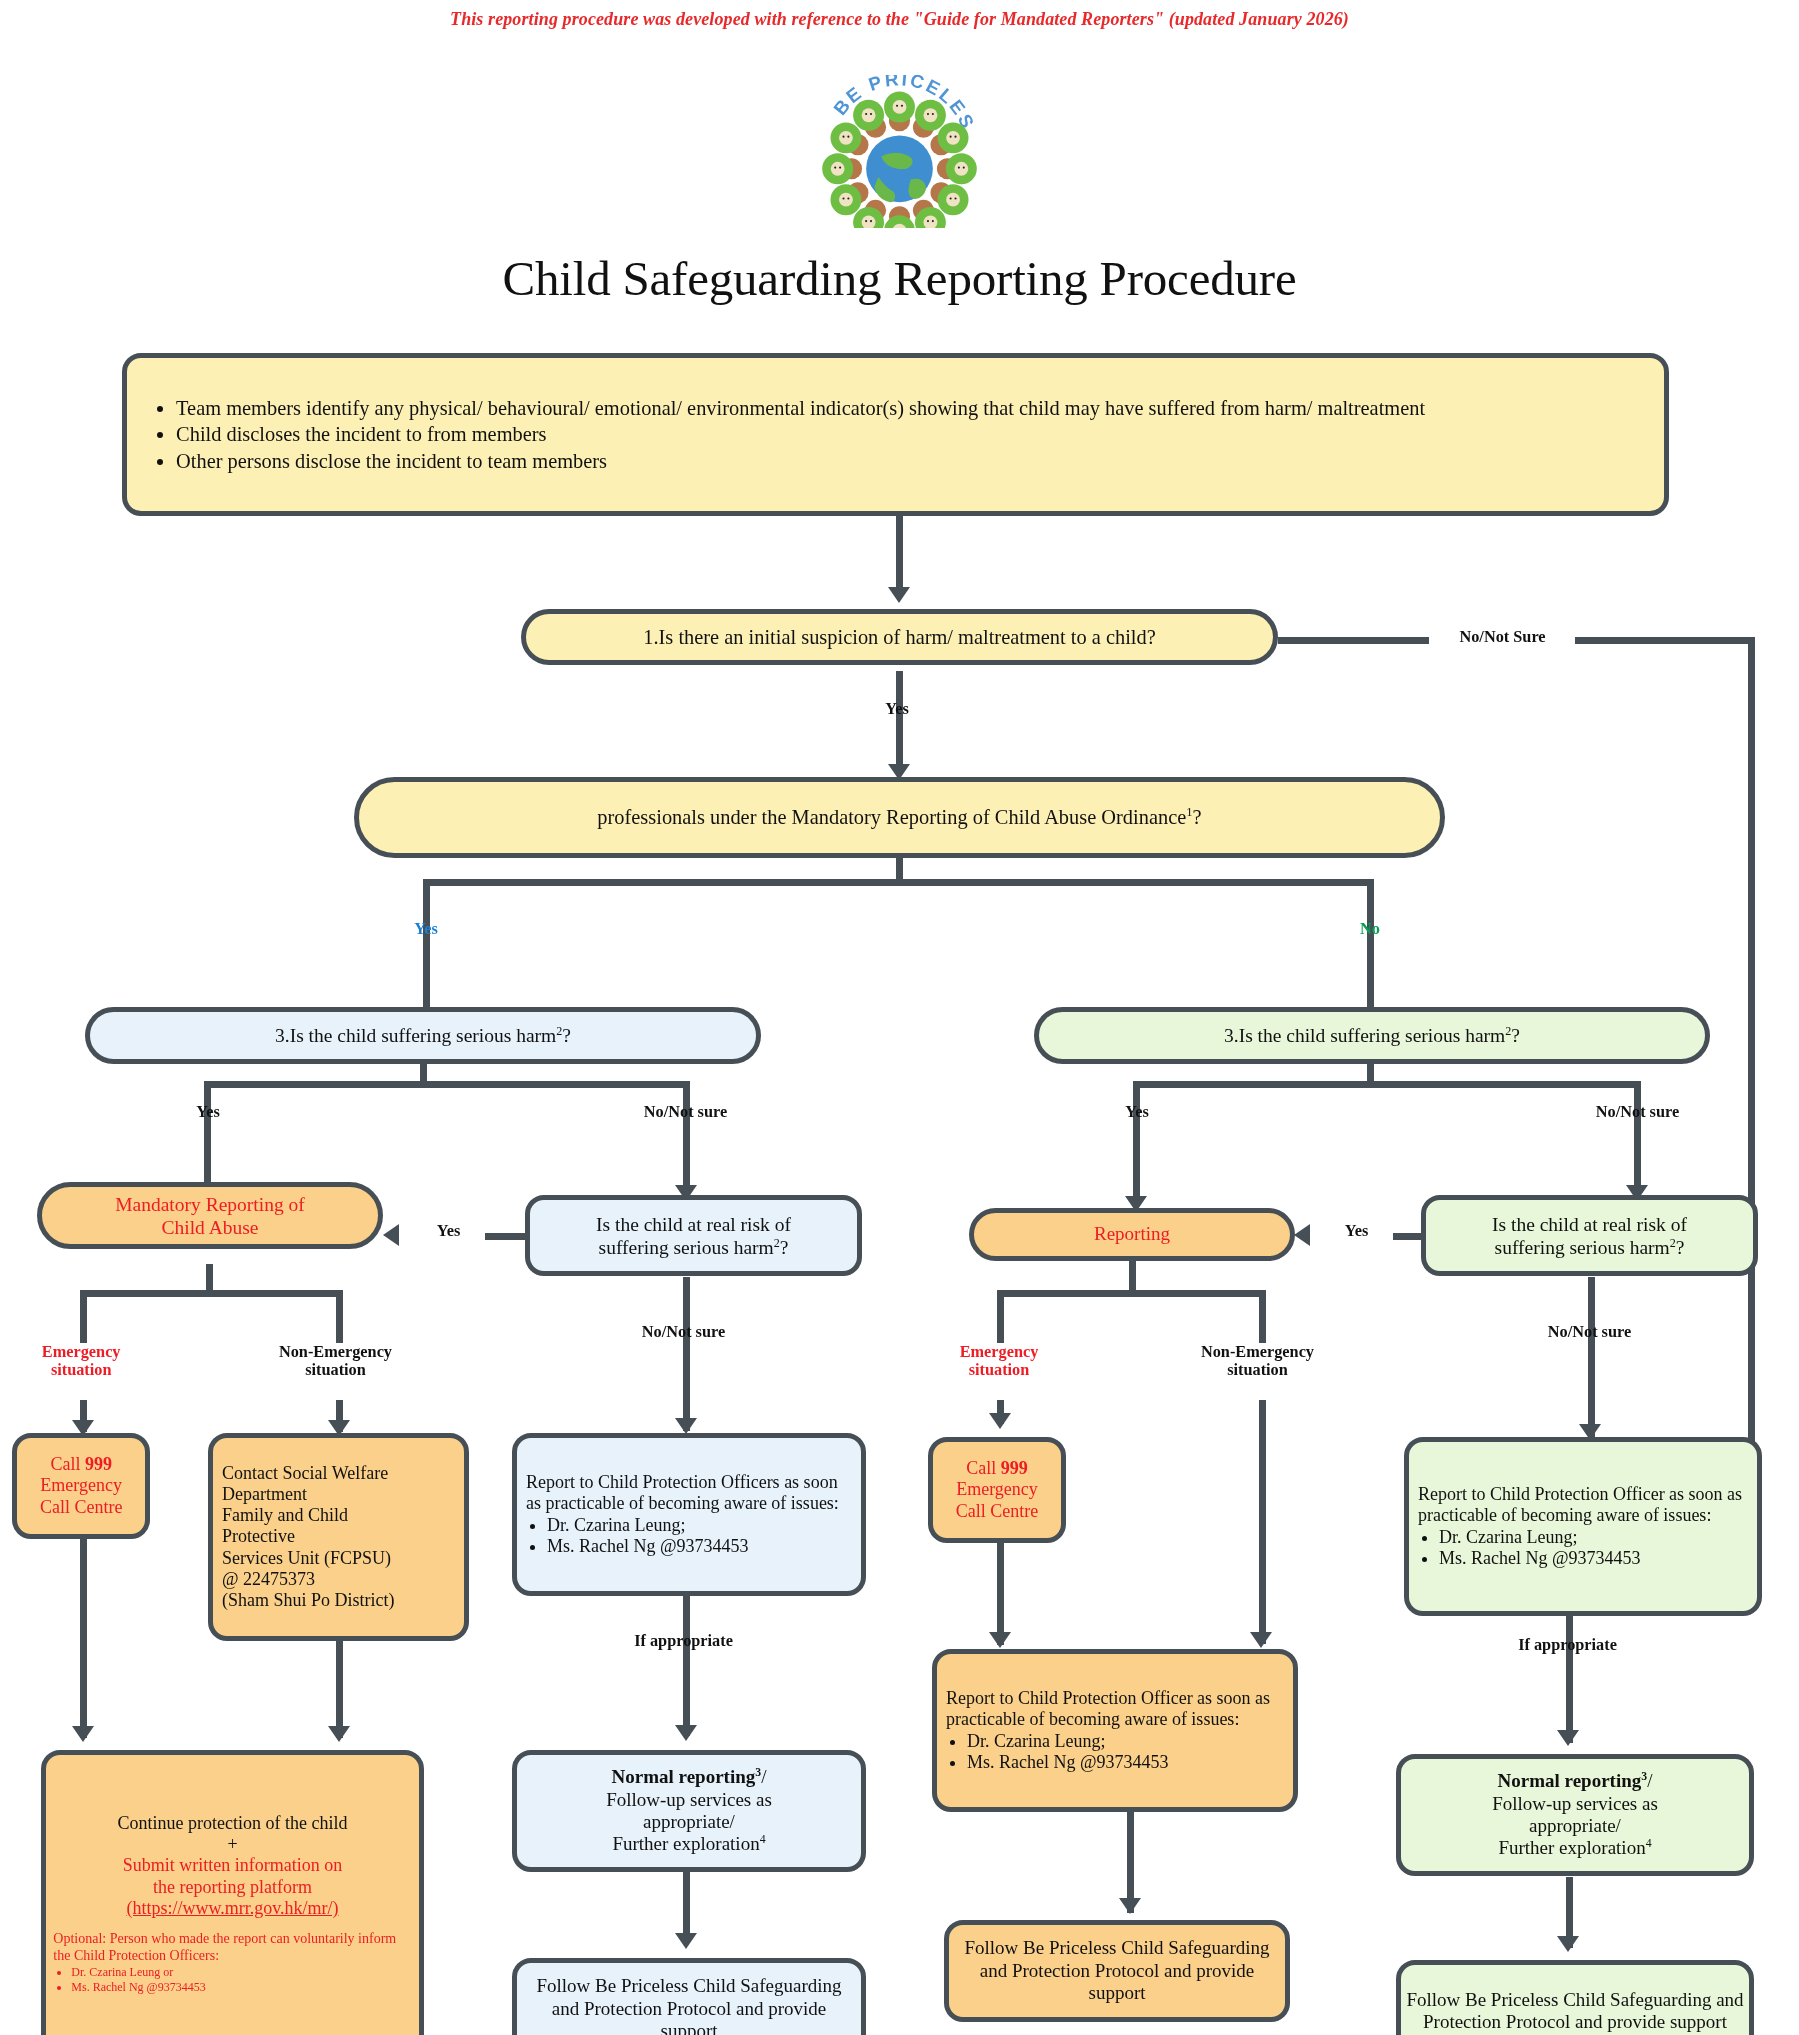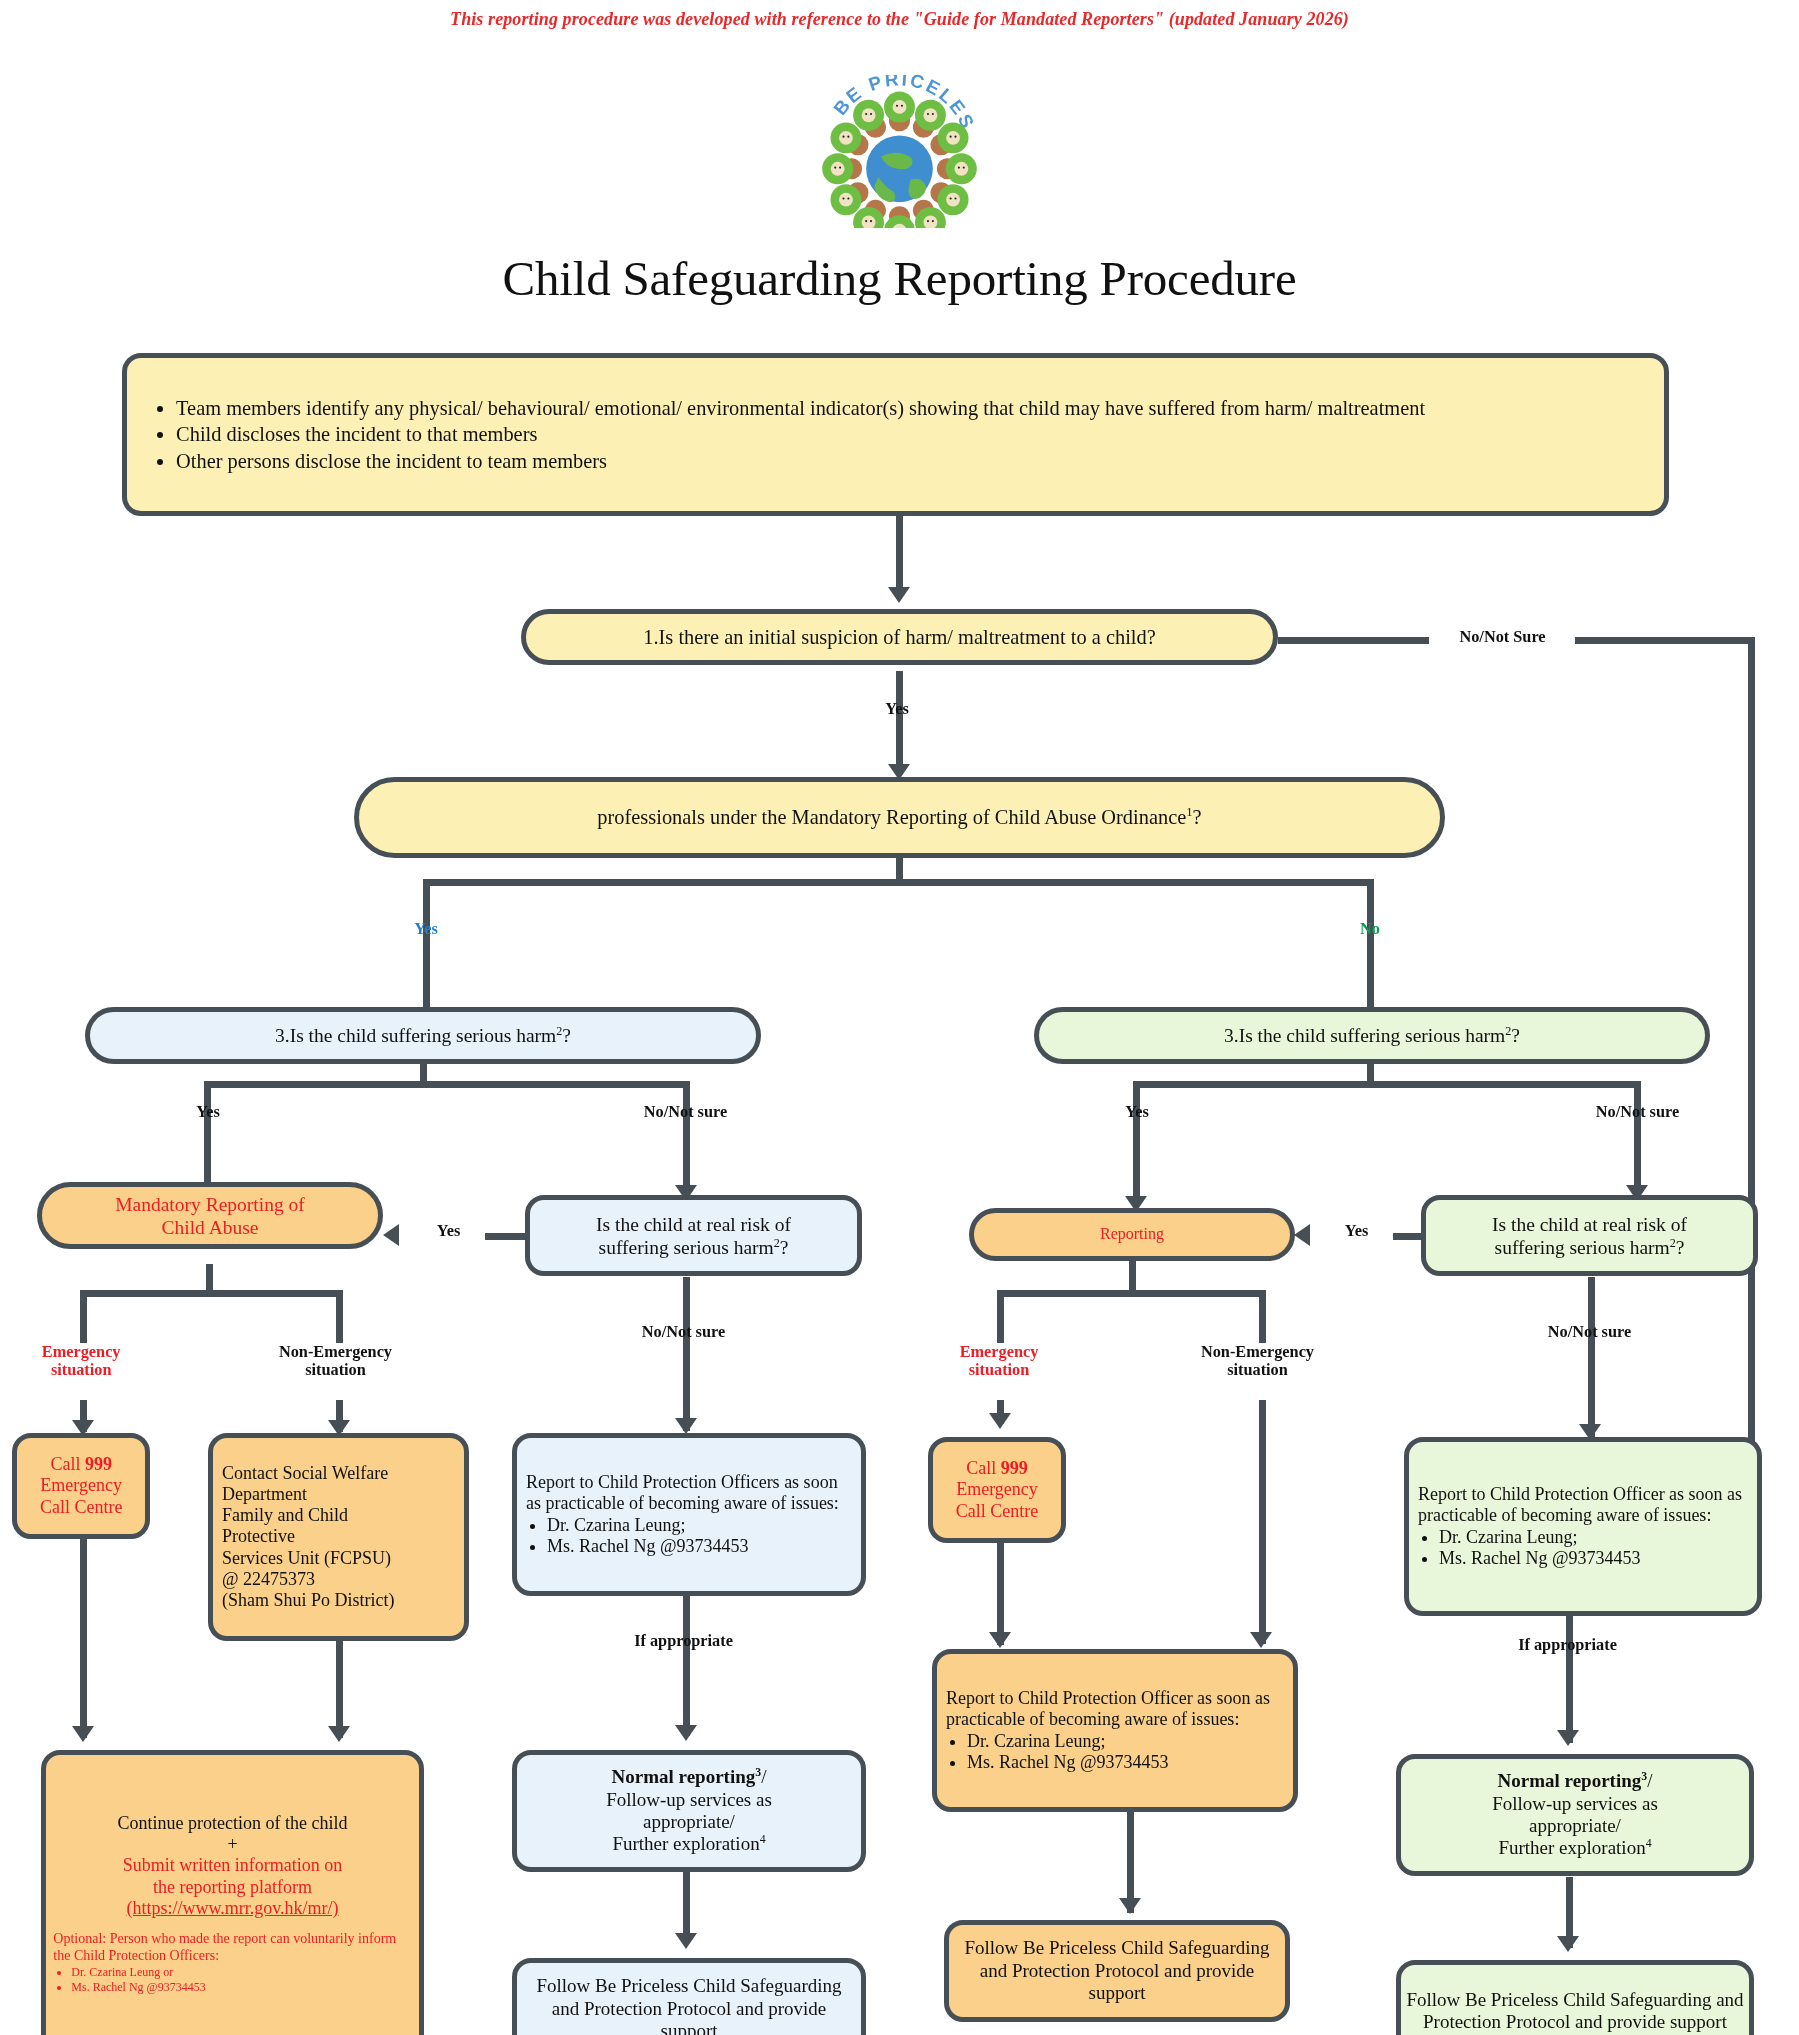--- a/index.html
+++ b/index.html
@@ -142,21 +142,21 @@
     <path d="M248 256 q24 -6 34 10 q8 16 -6 30 q-14 14 -28 4 q-12 -10 0 -44z" fill="#6ab84a"></path>
   </svg>
 </div>
 
 <div id="page-title">Child Safeguarding Reporting Procedure</div>
 
 <div class="node rounded yellow" style="left:122px;top:353px;width:1547px;height:163px;">
   <div class="inner">
     <ul class="b" style="font-size:20.4px;line-height:1.3;padding-left:45px;">
       <li>Team members identify any physical/ behavioural/ emotional/ environmental indicator(s) showing that child may have suffered from harm/ maltreatment</li>
-      <li>Child discloses the incident to that members</li>
+      <li>Child discloses the incident to from members</li>
       <li>Other persons disclose the incident to team members</li>
     </ul>
   </div>
 </div>
 
 <div class="ln vl-thick" style="left:896px;top:516px;height:77px;"></div>
 <div class="arrow-d" style="left:888px;top:587px;"></div>
 
 <div class="node pill yellow" style="left:521px;top:609px;width:757px;height:56px;font-size:20.4px;">
   <div class="inner">1.Is there an initial suspicion of harm/ maltreatment to a child?</div>
@@ -328,21 +328,21 @@
     <div><span>Further exploration</span><sup>4</sup></div>
   </div>
 </div>
 <div class="ln vl-thick" style="left:683px;top:1872px;height:71px;"></div>
 <div class="arrow-d" style="left:675px;top:1933px;"></div>
 
 <div class="node rounded blue" style="left:512px;top:1958px;width:354px;height:102px;font-size:19px;">
   <div class="inner">Follow Be Priceless Child Safeguarding and Protection Protocol and provide support</div>
 </div>
 
-<div class="node pill orange" style="left:969px;top:1208px;width:326px;height:53px;font-size:16px;">
+<div class="node pill orange" style="left:969px;top:1208px;width:326px;height:53px;font-size:19px;">
   <div class="inner txt-red">Reporting</div>
 </div>
 
 <div class="node rounded green" style="left:1421px;top:1195px;width:337px;height:81px;font-size:19.5px;">
   <div class="inner">
     <div>Is the child at real risk of</div>
     <div><span>suffering serious harm</span><sup>2</sup><span>?</span></div>
   </div>
 </div>
 <div class="ln hl-thick" style="left:1364px;top:1233px;width:59px;"></div>

